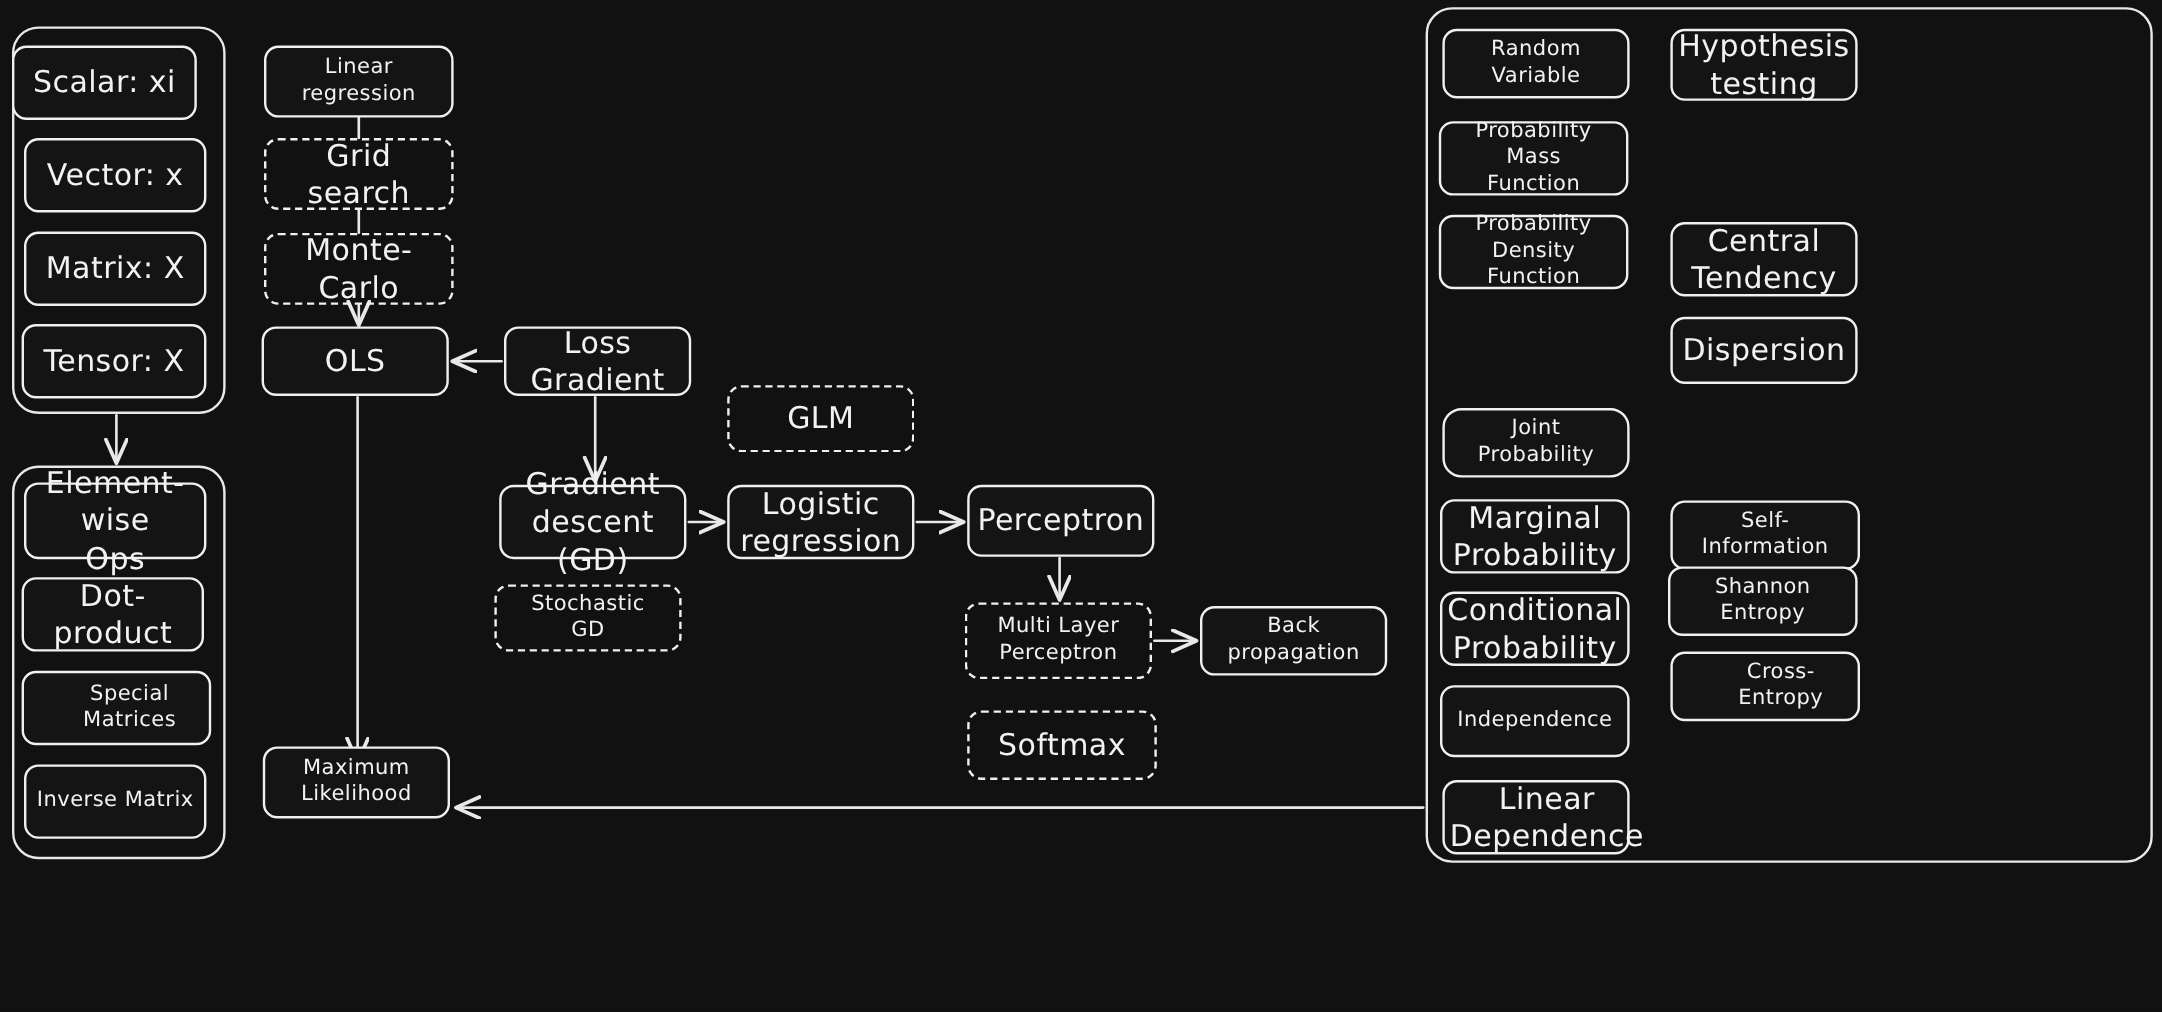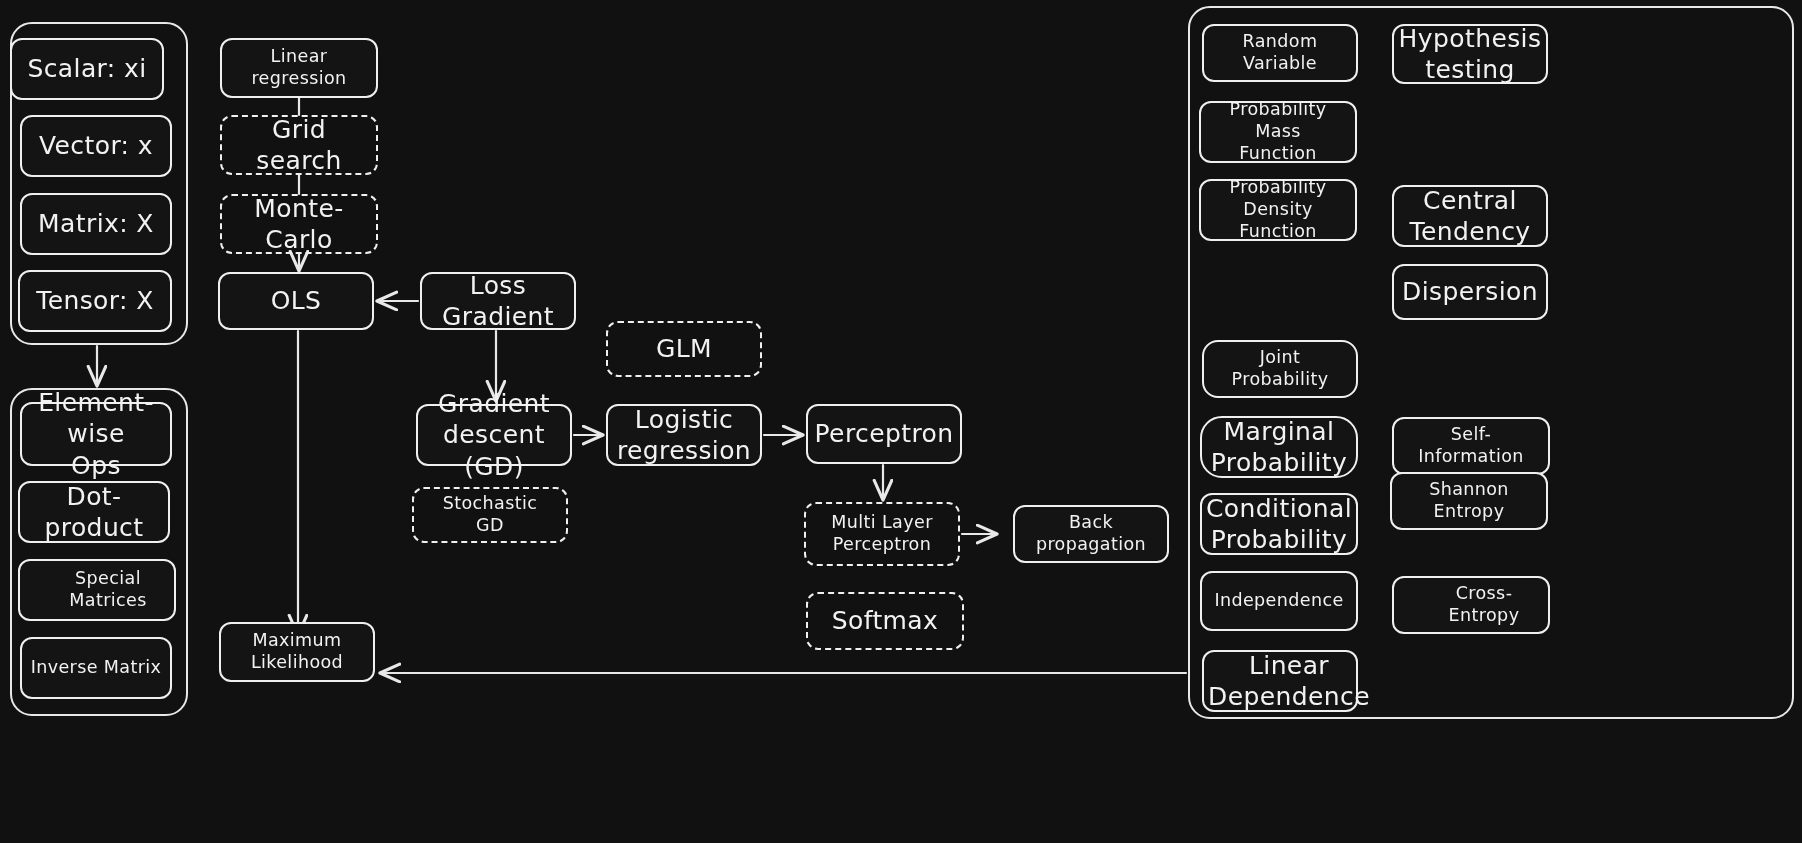--- a/index.html
+++ b/index.html
@@ -116,41 +116,41 @@
   <div class="node dashed" style="left:606px; top:321px; width:156px; height:56px;">GLM</div>
   <div class="node" style="left:416px; top:404px; width:156px; height:62px;">Gradient
 descent (GD)</div>
   <div class="node" style="left:606px; top:404px; width:156px; height:62px;">Logistic
 regression</div>
   <div class="node" style="left:806px; top:404px; width:156px; height:60px;">Perceptron</div>
   <div class="node dashed small" style="left:412px; top:487px; width:156px; height:56px;">Stochastic
 GD</div>
   <div class="node dashed small" style="left:804px; top:502px; width:156px; height:64px;">Multi Layer
 Perceptron</div>
-  <div class="node small" style="left:1000px; top:505px; width:156px; height:58px;margin-left:13px;">Back
+  <div class="node small" style="left:1000px; top:505px; width:156px; height:58px;">Back
 propagation</div>
   <div class="node dashed" style="left:806px; top:592px; width:158px; height:58px;">Softmax</div>
   <div class="node small" style="left:219px; top:622px; width:156px; height:60px;">Maximum
 Likelihood</div>
 
   <div class="node small" style="left:1202px; top:24px; width:156px; height:58px;">Random Variable</div>
   <div class="node" style="left:1392px; top:24px; width:156px; height:60px;">Hypothesis
 testing</div>
   <div class="node small" style="left:1199px; top:101px; width:158px; height:62px;">Probability Mass
 Function</div>
   <div class="node small" style="left:1199px; top:179px; width:158px; height:62px;">Probability
 Density Function</div>
   <div class="node" style="left:1392px; top:185px; width:156px; height:62px;">Central
 Tendency</div>
   <div class="node" style="left:1392px; top:264px; width:156px; height:56px;">Dispersion</div>
   <div class="node small" style="left:1202px; top:340px; width:156px; height:58px;border-radius:16px;">Joint Probability</div>
-  <div class="node" style="left:1200px; top:416px; width:158px; height:62px;border-radius:22px;">Marginal
+  <div class="node" style="left:1200px; top:416px; width:158px; height:62px;">Marginal
 Probability</div>
   <div class="node small" style="left:1392px; top:417px; width:158px; height:58px;">Self-Information</div>
   <div class="node" style="left:1200px; top:493px; width:158px; height:62px;">Conditional
 Probability</div>
   <div class="node small" style="left:1390px; top:472px; width:158px; height:58px;">Shannon Entropy</div>
   <div class="node small" style="left:1200px; top:571px; width:158px; height:60px;">Independence</div>
-  <div class="node small" style="left:1392px; top:576px; width:158px; height:58px;padding-left:32px;">Cross-Entropy</div>
+  <div class="node small" style="left:1392px; top:543px; width:158px; height:58px;padding-left:32px;">Cross-Entropy</div>
   <div class="node" style="left:1202px; top:650px; width:156px; height:62px;padding-left:24px;">Linear
 Dependence</div>
 
 </div>
 
 </body></html>

